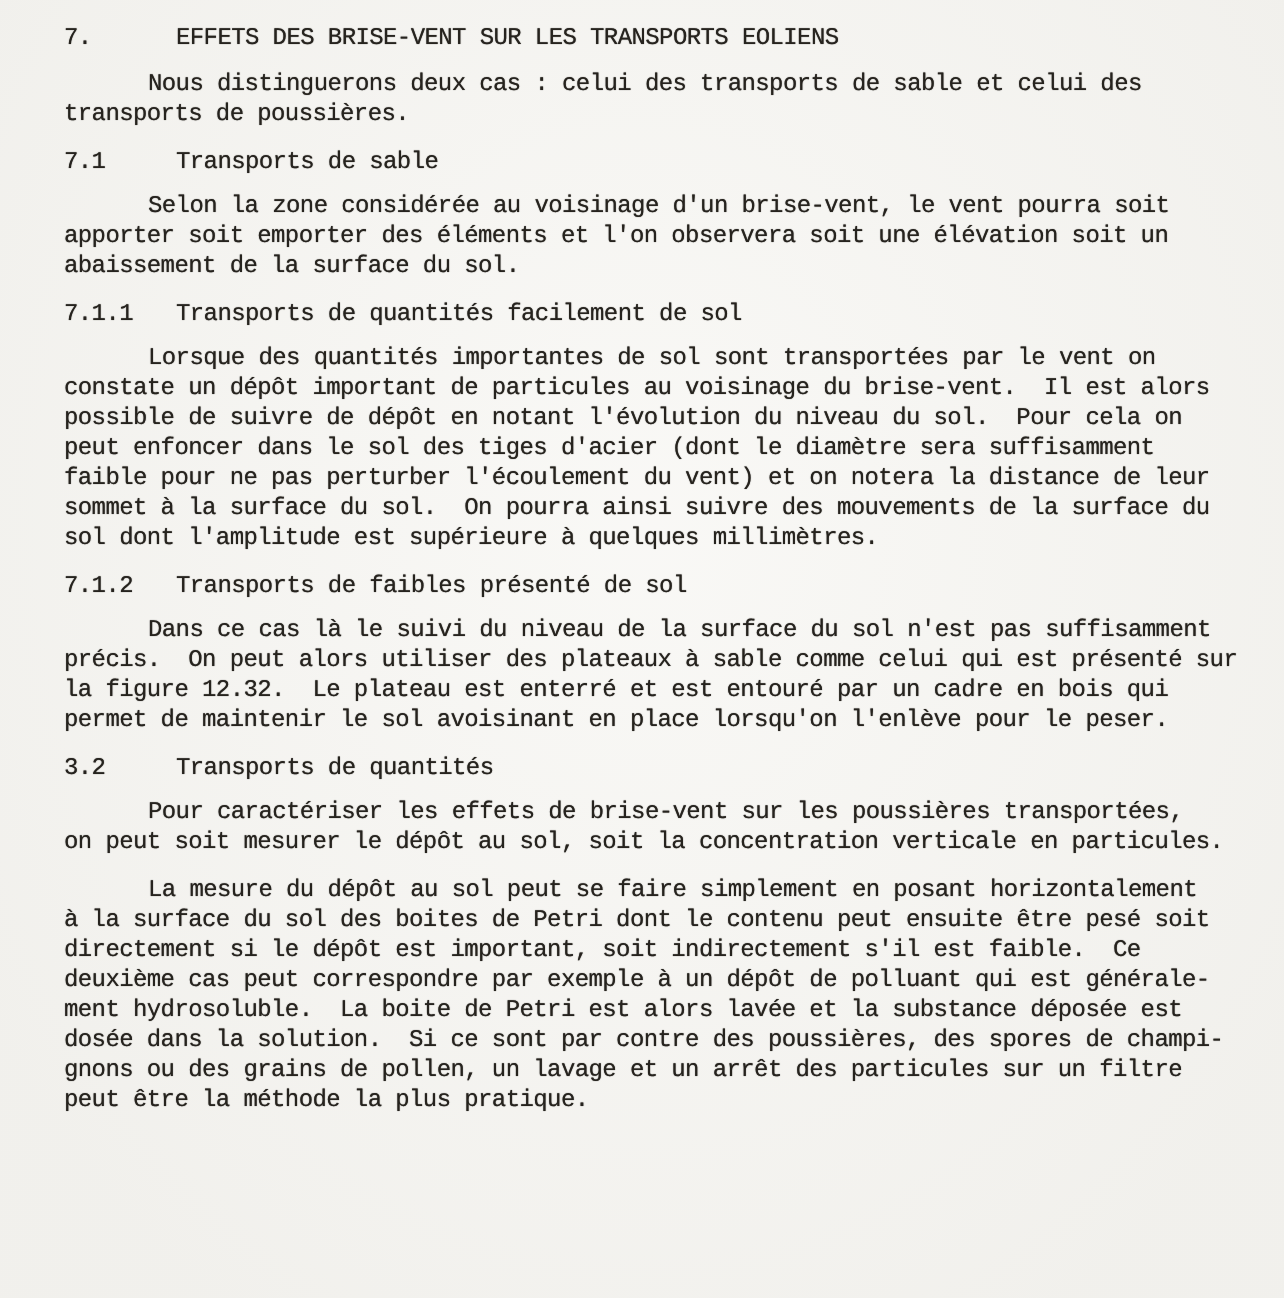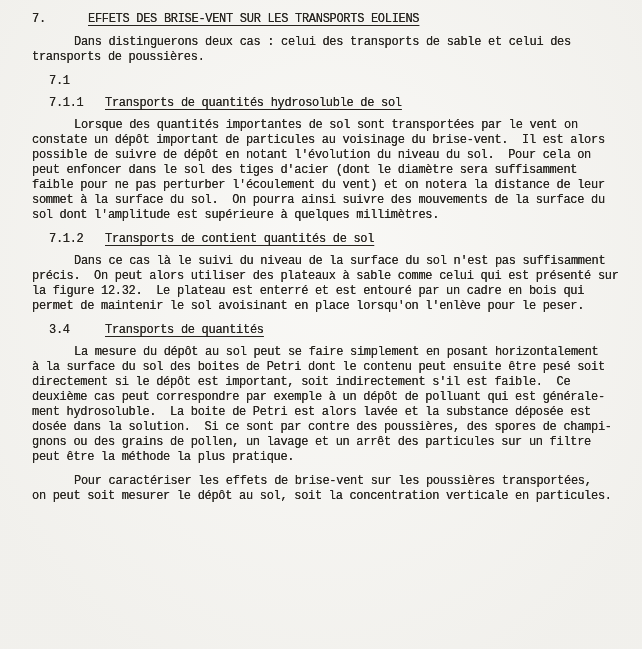--- a/index.html
+++ b/index.html
@@ -22,81 +22,84 @@
     font-size: 12px;
     line-height: 15px;
     letter-spacing: -0.3px;
     background:
       radial-gradient(ellipse at 50% 40%, rgba(255,255,255,0.35), rgba(0,0,0,0.02) 85%),
       var(--paper);
     text-shadow: 0 0 0.5px rgba(30,28,24,0.8);
   }
   .head-row {
     display: flex;
-    margin: 3px 0 7px 17px;
+    margin: 3px 0 7px 0;
   }
   .head-row.title-row { margin: 0 0 8px 0; }
   .sec-num { flex: 0 0 56px; }
   .sec-title {
-    text-decoration: underline;
     text-underline-offset: 2.5px;
     text-decoration-thickness: 1px;
   }
   .para {
     white-space: pre-wrap;
     text-indent: 42px;
     margin: 0 0 9px 0;
   }
 </style>
 </head>
 <body>
 
 <div class="page">
 
   <div class="head-row title-row">
     <span class="sec-num">7.</span>
     <span class="sec-title">EFFETS DES BRISE-VENT SUR LES TRANSPORTS EOLIENS</span>
   </div>
 
-  <p class="para">Dans distinguerons deux cas : celui des transports de sable et celui des
+  <p class="para">Nous distinguerons deux cas : celui des transports de sable et celui des
 transports de poussières.</p>
 
   <div class="head-row">
     <span class="sec-num">7.1</span>
+    <span class="sec-title">Transports de sable</span>
   </div>
+  <p class="para">Selon la zone considérée au voisinage d'un brise-vent, le vent pourra soit
+apporter soit emporter des éléments et l'on observera soit une élévation soit un
+abaissement de la surface du sol.</p>
 
   <div class="head-row">
     <span class="sec-num">7.1.1</span>
-    <span class="sec-title">Transports de quantités hydrosoluble de sol</span>
+    <span class="sec-title">Transports de quantités facilement de sol</span>
   </div>
   <p class="para">Lorsque des quantités importantes de sol sont transportées par le vent on
 constate un dépôt important de particules au voisinage du brise-vent.  Il est alors
 possible de suivre de dépôt en notant l'évolution du niveau du sol.  Pour cela on
 peut enfoncer dans le sol des tiges d'acier (dont le diamètre sera suffisamment
 faible pour ne pas perturber l'écoulement du vent) et on notera la distance de leur
 sommet à la surface du sol.  On pourra ainsi suivre des mouvements de la surface du
 sol dont l'amplitude est supérieure à quelques millimètres.</p>
 
   <div class="head-row">
     <span class="sec-num">7.1.2</span>
-    <span class="sec-title">Transports de contient quantités de sol</span>
+    <span class="sec-title">Transports de faibles présenté de sol</span>
   </div>
   <p class="para">Dans ce cas là le suivi du niveau de la surface du sol n'est pas suffisamment
 précis.  On peut alors utiliser des plateaux à sable comme celui qui est présenté sur
 la figure 12.32.  Le plateau est enterré et est entouré par un cadre en bois qui
 permet de maintenir le sol avoisinant en place lorsqu'on l'enlève pour le peser.</p>
 
   <div class="head-row">
-    <span class="sec-num">3.4</span>
+    <span class="sec-num">3.2</span>
     <span class="sec-title">Transports de quantités</span>
   </div>
+  <p class="para">Pour caractériser les effets de brise-vent sur les poussières transportées,
+on peut soit mesurer le dépôt au sol, soit la concentration verticale en particules.</p>
   <p class="para">La mesure du dépôt au sol peut se faire simplement en posant horizontalement
 à la surface du sol des boites de Petri dont le contenu peut ensuite être pesé soit
 directement si le dépôt est important, soit indirectement s'il est faible.  Ce
 deuxième cas peut correspondre par exemple à un dépôt de polluant qui est générale-
 ment hydrosoluble.  La boite de Petri est alors lavée et la substance déposée est
 dosée dans la solution.  Si ce sont par contre des poussières, des spores de champi-
 gnons ou des grains de pollen, un lavage et un arrêt des particules sur un filtre
 peut être la méthode la plus pratique.</p>
-  <p class="para">Pour caractériser les effets de brise-vent sur les poussières transportées,
-on peut soit mesurer le dépôt au sol, soit la concentration verticale en particules.</p>
 
 </div>
 
 </body></html>

